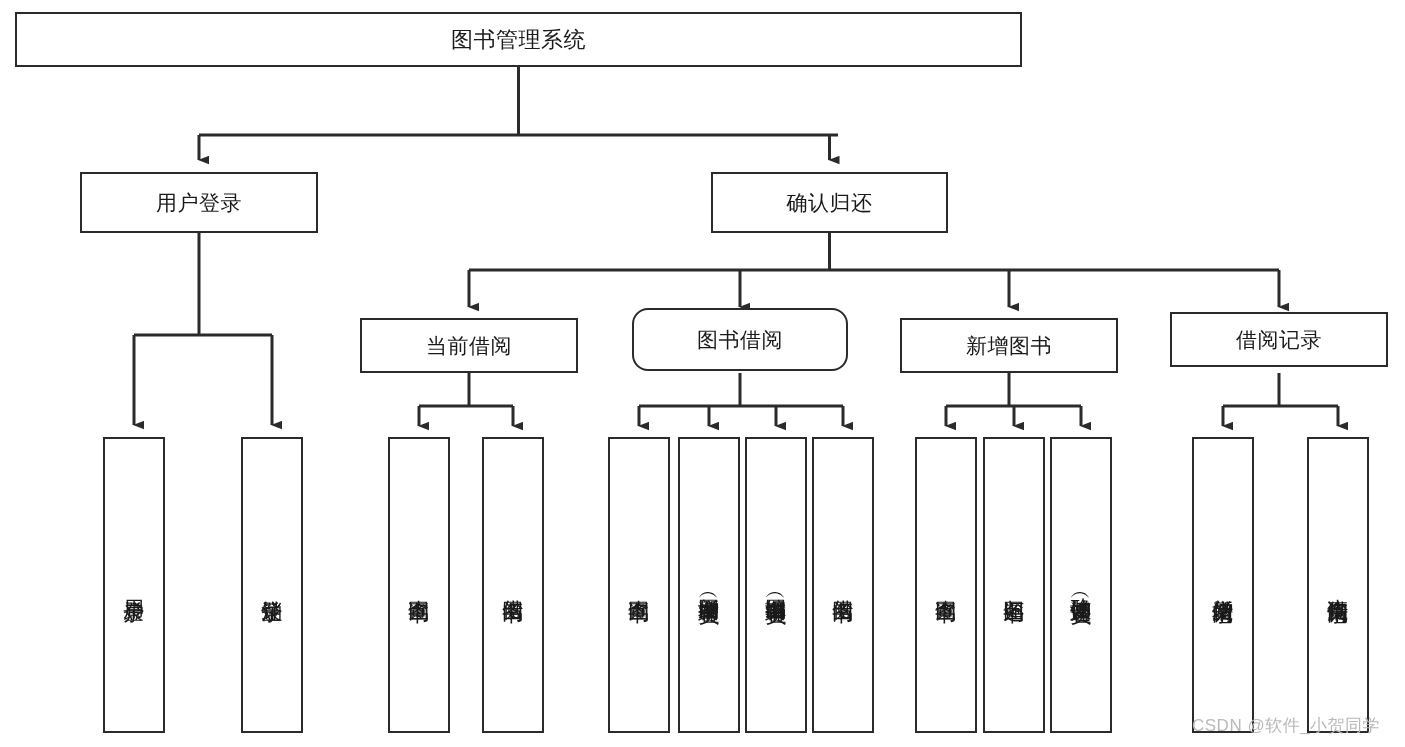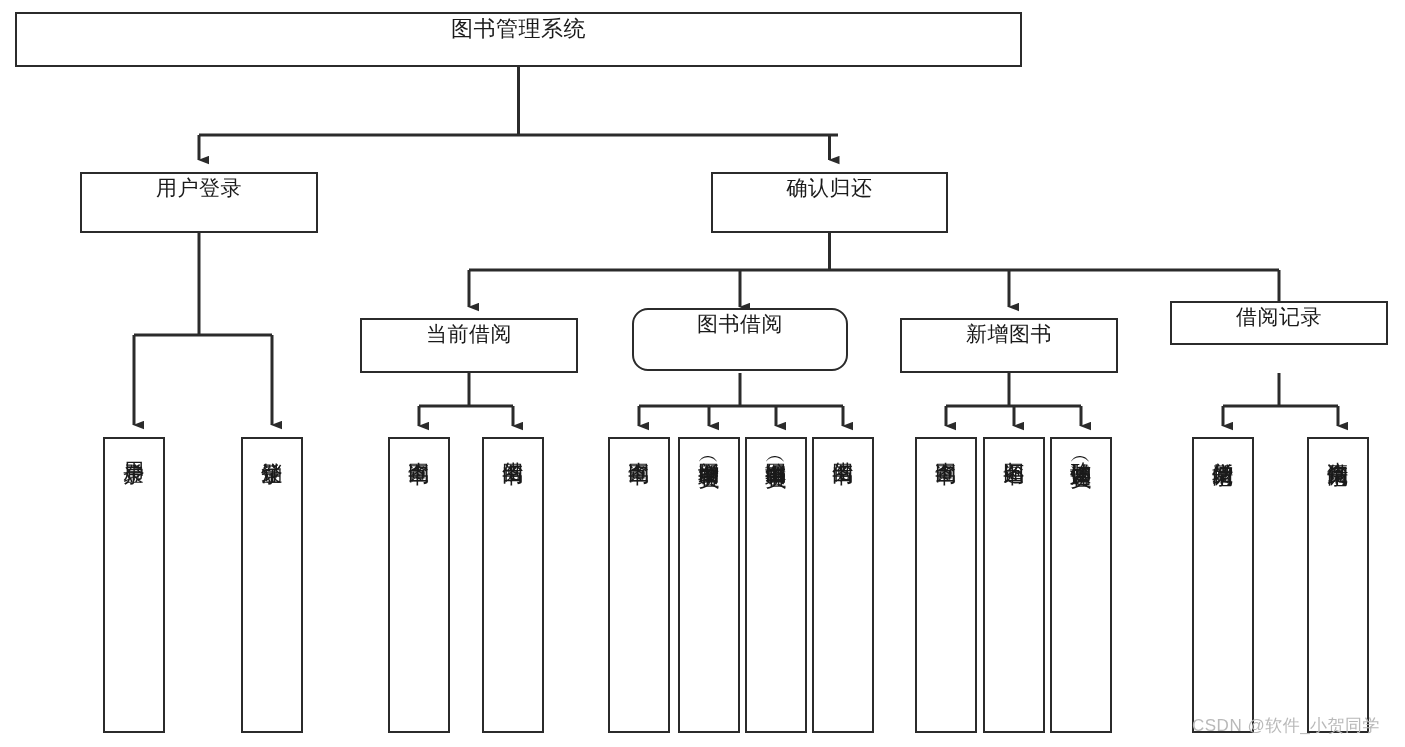--- a/index.html
+++ b/index.html
@@ -24,21 +24,21 @@
     width: 1405px;
     height: 747px;
     pointer-events: none;
   }
   .node {
     position: absolute;
     box-sizing: border-box;
     border: 2.5px solid #2b2b2b;
     background: #ffffff;
     display: flex;
-    align-items: flex-start;
+    align-items: center;
     justify-content: center;
     color: #1a1a1a;
   }
   .node-h {
     font-size: 21px;
     letter-spacing: 0.5px;
     white-space: nowrap;
   }
   .node-root .node-label {
     font-size: 22px;
@@ -131,21 +131,21 @@
 
   <div class="node node-h" style="left:360px; top:318px; width:218px; height:55px;">
     <span class="node-label">当前借阅</span>
   </div>
   <div class="node node-h" style="left:632px; top:308px; width:216px; height:63px;border-radius:16px;">
     <span class="node-label">图书借阅</span>
   </div>
   <div class="node node-h" style="left:900px; top:318px; width:218px; height:55px;">
     <span class="node-label">新增图书</span>
   </div>
-  <div class="node node-h" style="left:1170px; top:301px; width:218px; height:44px;">
+  <div class="node node-h" style="left:1170px; top:312px; width:218px; height:55px;">
     <span class="node-label">借阅记录</span>
   </div>
 
   <div class="node node-v" style="left:103px; top:437px; width:62px; height:296px;">
     <span class="node-label">用户登录</span>
   </div>
   <div class="node node-v" style="left:241px; top:437px; width:62px; height:296px;">
     <span class="node-label">注销登录</span>
   </div>
   <div class="node node-v" style="left:388px; top:437px; width:62px; height:296px;">

